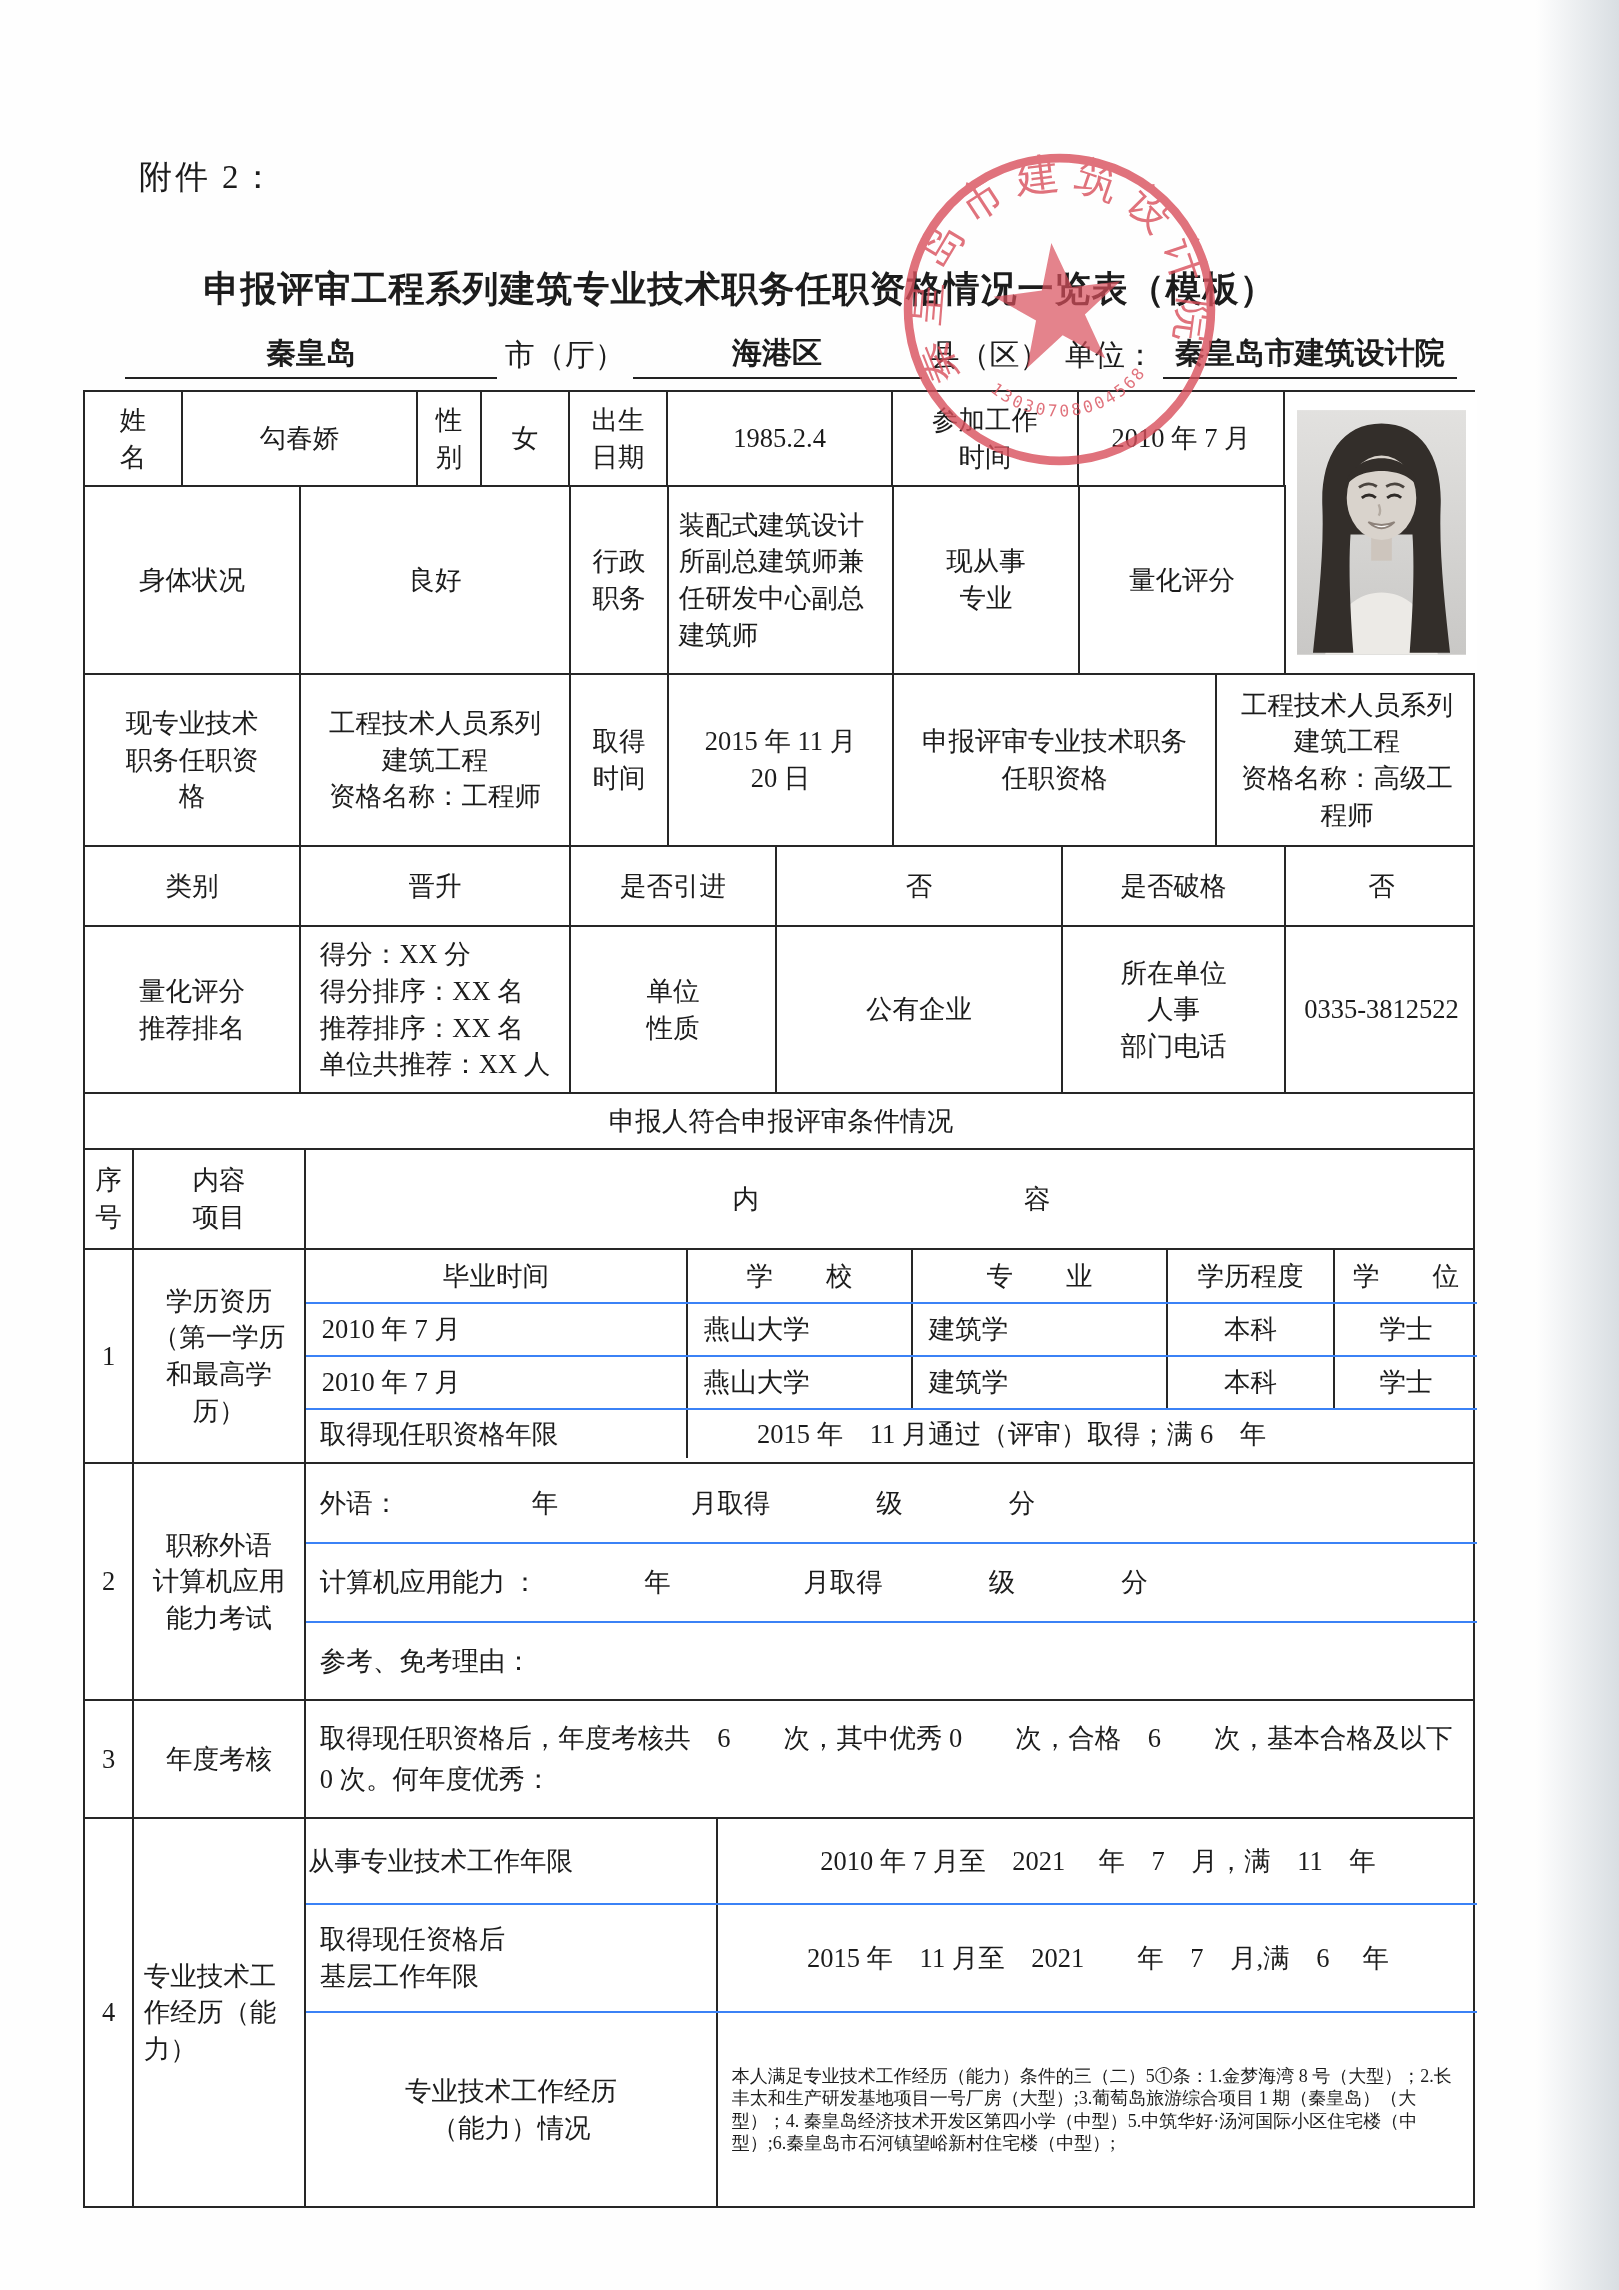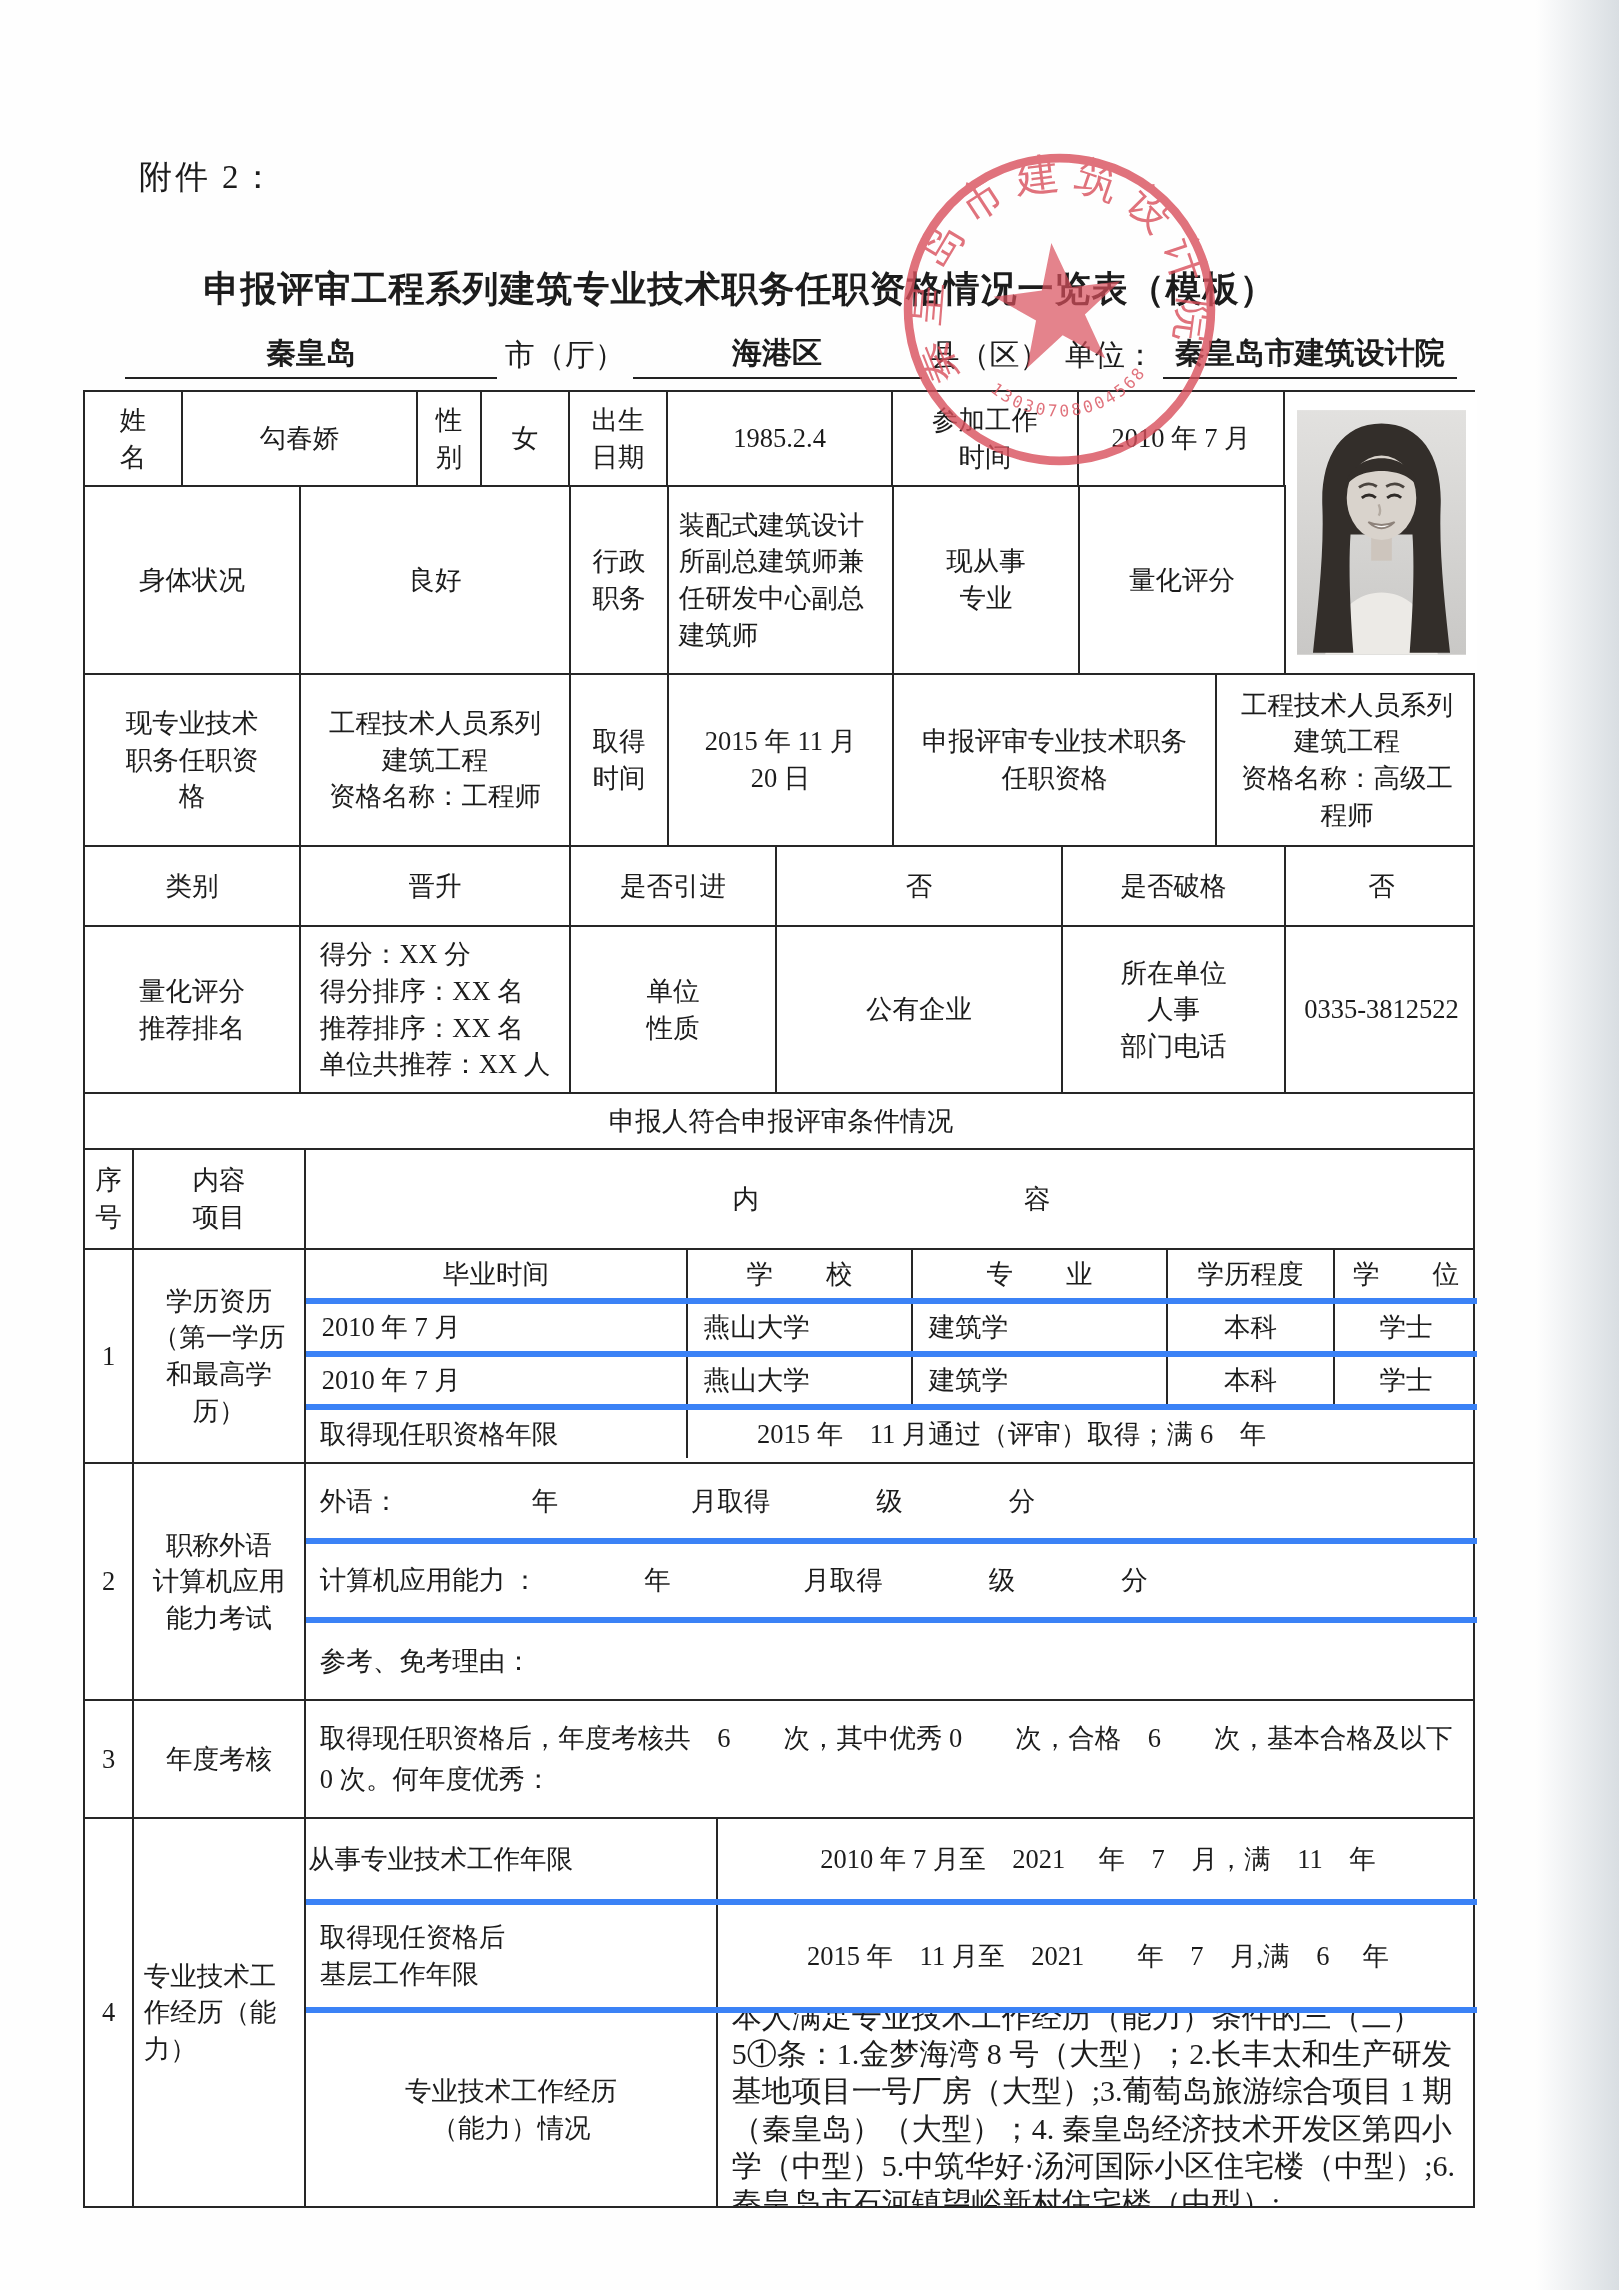--- a/index.html
+++ b/index.html
@@ -35,21 +35,21 @@
     flex:0 0 auto; display:flex; align-items:center; justify-content:center;
     border-right:2px solid #262626; font-size:26.5px; line-height:1.38;
     text-align:center; padding:3.9px 9.8px; overflow:hidden;
   }
   .cell:last-child { border-right:none; }
   .cell.keep-br { border-right:2px solid #262626; }
   .pre { white-space:pre-line; }
   .left { justify-content:flex-start; text-align:left; }
   .ab-left { display:flex; flex-direction:column; width:1201px; }
   .content-col { display:flex; flex-direction:column; width:1171px; }
-  .subrow { display:flex; border-bottom:6px solid #3b82f6; }
+  .subrow { display:flex; border-bottom:2px solid #3b82f6; }
   .subrow:last-child { border-bottom:none; }
   .photo-cell { width:191px; align-items:center; justify-content:center; background:#fff; }
   .stamp { position:absolute; left:887px; top:137px; width:345px; height:345px; opacity:.8; transform:rotate(-7deg); pointer-events:none; }
 </style>
 </head>
 <body>
 
 <div class="page">
   <div class="edge-shade"></div>
 
@@ -245,21 +245,21 @@
           <div class="cell" style="width:760px">2010 年 7 月至　2021　 年　7　月，满　11　年</div>
         </div>
         <div class="subrow" style="height:108px">
           <div class="cell pre left" style="width:412px;padding-left:13.7px">取得现任资格后
 基层工作年限</div>
           <div class="cell" style="width:760px">2015 年　11 月至　2021　　年　7　月,满　6　 年</div>
         </div>
         <div class="subrow" style="height:193px">
           <div class="cell pre" style="width:412px">专业技术工作经历
 （能力）情况</div>
-          <div class="cell left" style="width:760px;padding:7.8px 13.7px;line-height:1.24;font-size:30px">本人满足专业技术工作经历（能力）条件的三（二）5①条：1.金梦海湾 8 号（大型）；2.长丰太和生产研发基地项目一号厂房（大型）;3.葡萄岛旅游综合项目 1 期（秦皇岛）（大型）；4. 秦皇岛经济技术开发区第四小学（中型）5.中筑华好·汤河国际小区住宅楼（中型）;6.秦皇岛市石河镇望峪新村住宅楼（中型）;</div>
+          <div class="cell left" style="width:760px;padding:7.8px 13.7px;line-height:1.24;font-size:18px">本人满足专业技术工作经历（能力）条件的三（二）5①条：1.金梦海湾 8 号（大型）；2.长丰太和生产研发基地项目一号厂房（大型）;3.葡萄岛旅游综合项目 1 期（秦皇岛）（大型）；4. 秦皇岛经济技术开发区第四小学（中型）5.中筑华好·汤河国际小区住宅楼（中型）;6.秦皇岛市石河镇望峪新村住宅楼（中型）;</div>
         </div>
       </div>
     </div>
   </div>
 
   <svg class="stamp" viewBox="0 0 360 360">
     <circle cx="180" cy="180" r="158" fill="none" stroke="#d9505c" stroke-width="9"></circle>
     <polygon points="180,110 195.9,158.2 246.6,158.4 205.7,188.3 221.2,236.6 180,207 138.8,236.6 154.3,188.3 113.4,158.4 164.1,158.2" fill="#d9505c" fill-opacity="0.88"></polygon>
     <defs>
       <path id="sealArc" d="M 66,230 A 125,125 0 1 1 294,230" fill="none"></path>

